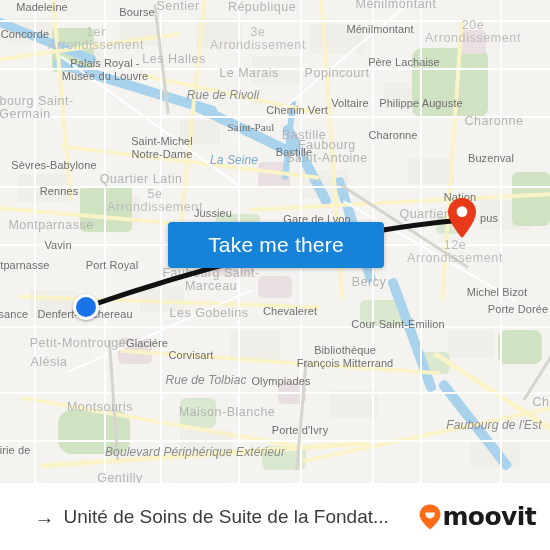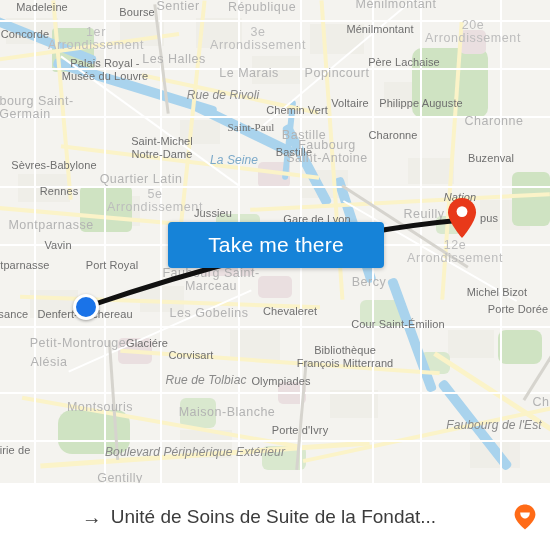--- a/index.html
+++ b/index.html
@@ -333,25 +333,25 @@
         <div class="lbl dark" style="left: 54px; top: 165px;">Sèvres-Babylone</div>
         <div class="lbl water-lbl" style="left: 234px; top: 160px;">La Seine</div>
         <div class="lbl neigh" style="left: 141px; top: 179px;">Quartier Latin</div>
         <div class="lbl dark" style="left: 294px; top: 152px;">Bastille</div>
         <div class="lbl neigh two" style="left: 327px; top: 152px;">Faubourg
 Saint-Antoine</div>
         <div class="lbl dark" style="left: 491px; top: 158px;">Buzenval</div>
         <div class="lbl dark" style="left: 59px; top: 191px;">Rennes</div>
         <div class="lbl district two" style="left: 155px; top: 201px; text-align: center;">5e
 Arrondissement</div>
-        <div class="lbl dark" style="left: 460px; top: 197px; font-style: italic;">Nation</div>
+        <div class="lbl dark" style="left: 460px; top: 197px;">Nation</div>
         <div class="lbl neigh" style="left: 51px; top: 225px;">Montparnasse</div>
         <div class="lbl dark" style="left: 213px; top: 213px;">Jussieu</div>
         <div class="lbl dark" style="left: 317px; top: 219px;">Gare de Lyon</div>
-        <div class="lbl neigh" style="left: 424px; top: 214px;">Reuilly</div>
+        <div class="lbl neigh" style="left: 424px; top: 214px;">Quartier</div>
         <div class="lbl dark" style="left: 489px; top: 218px;">pus</div>
         <div class="lbl dark" style="left: 58px; top: 245px;">Vavin</div>
         <div class="lbl dark" style="left: 112px; top: 265px;">Port Royal</div>
         <div class="lbl dark" style="left: 14px; top: 265px;">Montparnasse</div>
         <div class="lbl district two" style="left: 455px; top: 252px;">12e
 Arrondissement</div>
         <div class="lbl neigh two" style="left: 211px; top: 280px;">Faubourg Saint-
 Marceau</div>
         <div class="lbl neigh" style="left: 369px; top: 282px;">Bercy</div>
         <div class="lbl neigh" style="left: 209px; top: 313px;">Les Gobelins</div>
@@ -401,15 +401,16 @@
   <div id="bottom-bar">
     <div id="trip-summary">
       <span id="arrow-icon">→</span>
       <span id="trip-destination" class="trip-endpoint">Unité de Soins de Suite de la Fondat...</span>
     </div>
     <div id="moovit-logo">
       <svg width="22" height="26" viewBox="0 0 22 26">
         <path d="M11 0.6 C5.2 0.6 0.6 5.1 0.6 10.7 C0.6 17.1 11 25.4 11 25.4 C11 25.4 21.4 17.1 21.4 10.7 C21.4 5.1 16.8 0.6 11 0.6 Z" fill="#ff6b17"></path>
         <path d="M6.2 8.6 C6.2 12.2 8.3 14.6 11 14.6 C13.7 14.6 15.8 12.2 15.8 8.6 Z" fill="#ffffff"></path>
       </svg>
+      <span id="moovit-wordmark">moovit</span>
     </div>
   </div>
 </div>
 
 </body></html>

